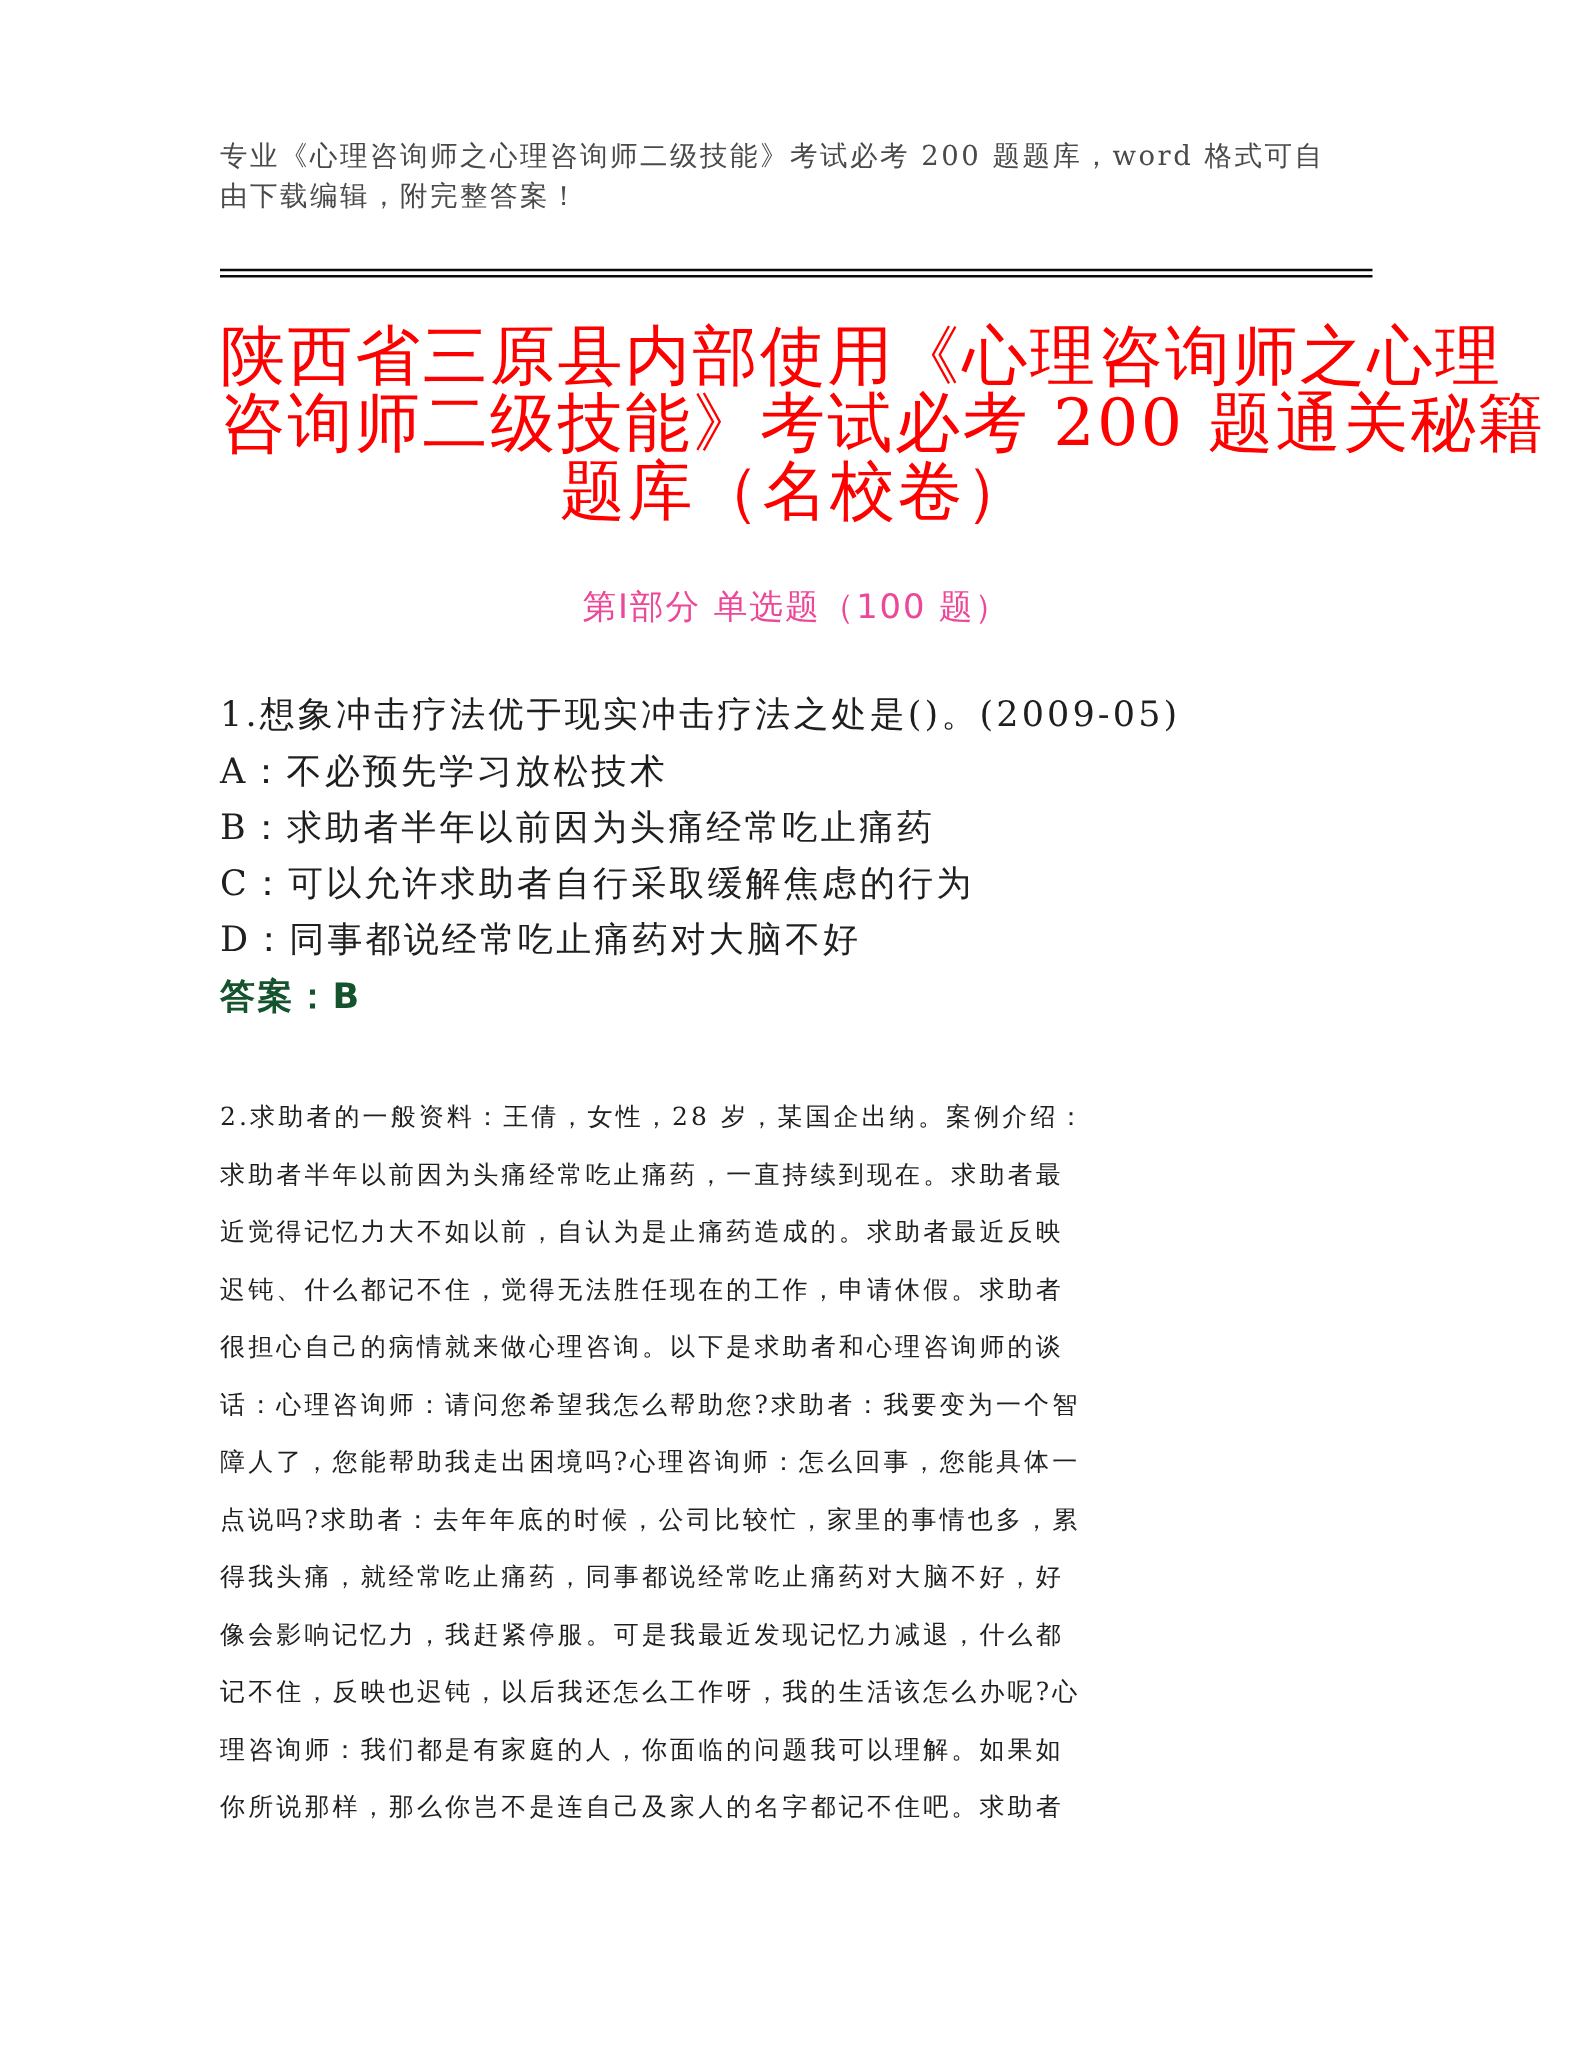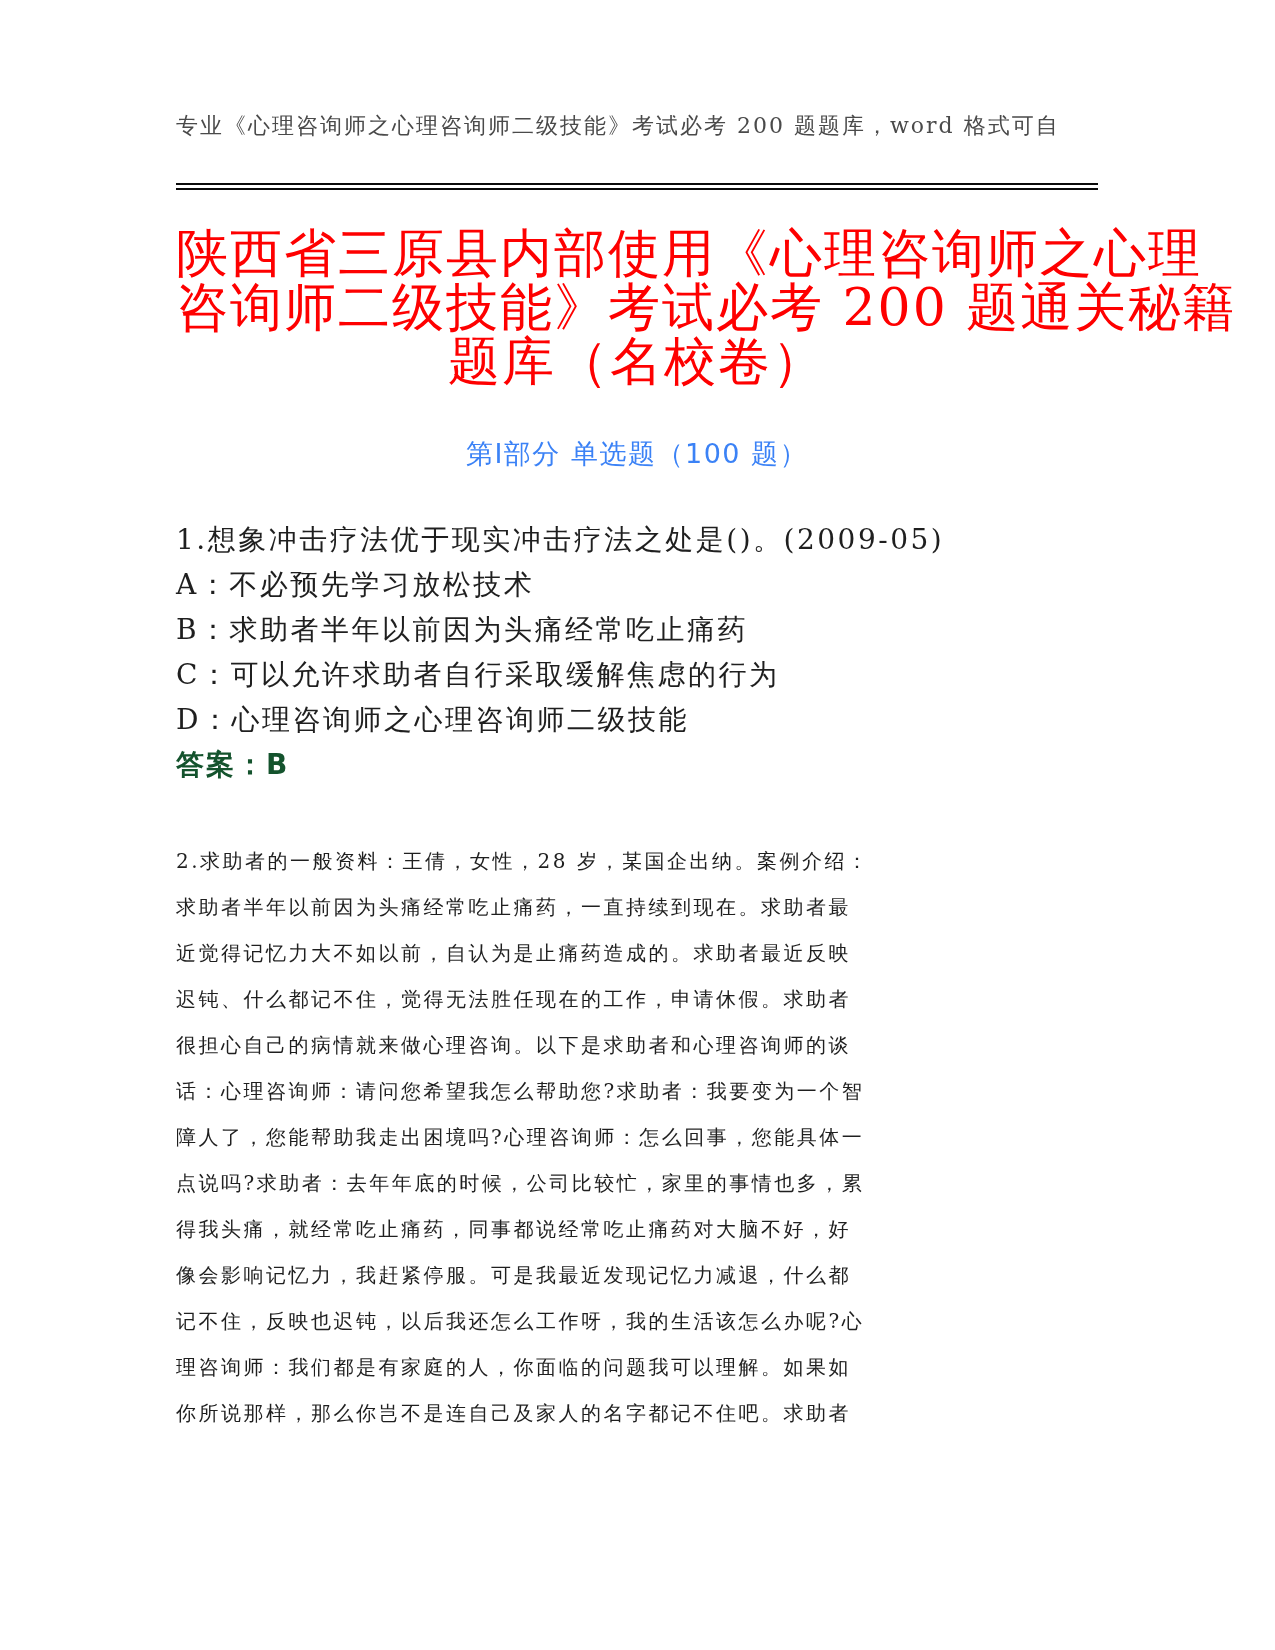--- a/index.html
+++ b/index.html
@@ -44,21 +44,21 @@
     font-weight: 400;
   }
   .section-heading {
     margin-top: 46px;
     font-size: 27px;
     line-height: 40px;
     letter-spacing: 1.5px;
     text-align: center;
     font-family: "DejaVu Sans", "Liberation Sans", sans-serif;
     font-weight: 500;
-    color: #3b82f6;
+    color: #ec4899;
   }
   .question-1 {
     margin-top: 43px;
     font-size: 28px;
     line-height: 45px;
     letter-spacing: 2.5px;
   }
   .answer-line {
     font-family: "DejaVu Sans", "Liberation Sans", sans-serif;
     font-weight: 700;
@@ -74,38 +74,39 @@
   .txt-line { white-space: nowrap; }
 </style>
 </head>
 <body>
 
 <div class="page">
   <div class="content" style="color: rgb(31, 31, 31);">
 
     <div class="doc-header" style="color: rgb(74, 74, 74);">
       <div class="txt-line">专业《心理咨询师之心理咨询师二级技能》考试必考 200 题题库，word 格式可自</div>
+      <div class="txt-line">由下载编辑，附完整答案！</div>
     </div>
 
     <div class="header-divider"></div>
 
     <h1 class="doc-title" style="margin-bottom: 0px; color: rgb(254, 0, 0);">
       <div class="txt-line">陕西省三原县内部使用《心理咨询师之心理</div>
       <div class="txt-line">咨询师二级技能》考试必考 200 题通关秘籍</div>
       <div class="txt-line">题库（名校卷）</div>
     </h1>
 
     <div class="section-heading">第Ⅰ部分 单选题（100 题）</div>
 
     <div class="question-1">
       <div class="txt-line">1.想象冲击疗法优于现实冲击疗法之处是()。(2009-05)</div>
       <div class="txt-line">A：不必预先学习放松技术</div>
       <div class="txt-line">B：求助者半年以前因为头痛经常吃止痛药</div>
       <div class="txt-line">C：可以允许求助者自行采取缓解焦虑的行为</div>
-      <div class="txt-line">D：心理咨询师之心理咨询师二级技能</div>
+      <div class="txt-line">D：同事都说经常吃止痛药对大脑不好</div>
       <div class="txt-line answer-line">答案：B</div>
     </div>
 
     <div class="question-2">
       <div class="txt-line">2.求助者的一般资料：王倩，女性，28 岁，某国企出纳。案例介绍：</div>
       <div class="txt-line">求助者半年以前因为头痛经常吃止痛药，一直持续到现在。求助者最</div>
       <div class="txt-line">近觉得记忆力大不如以前，自认为是止痛药造成的。求助者最近反映</div>
       <div class="txt-line">迟钝、什么都记不住，觉得无法胜任现在的工作，申请休假。求助者</div>
       <div class="txt-line">很担心自己的病情就来做心理咨询。以下是求助者和心理咨询师的谈</div>
       <div class="txt-line">话：心理咨询师：请问您希望我怎么帮助您?求助者：我要变为一个智</div>

